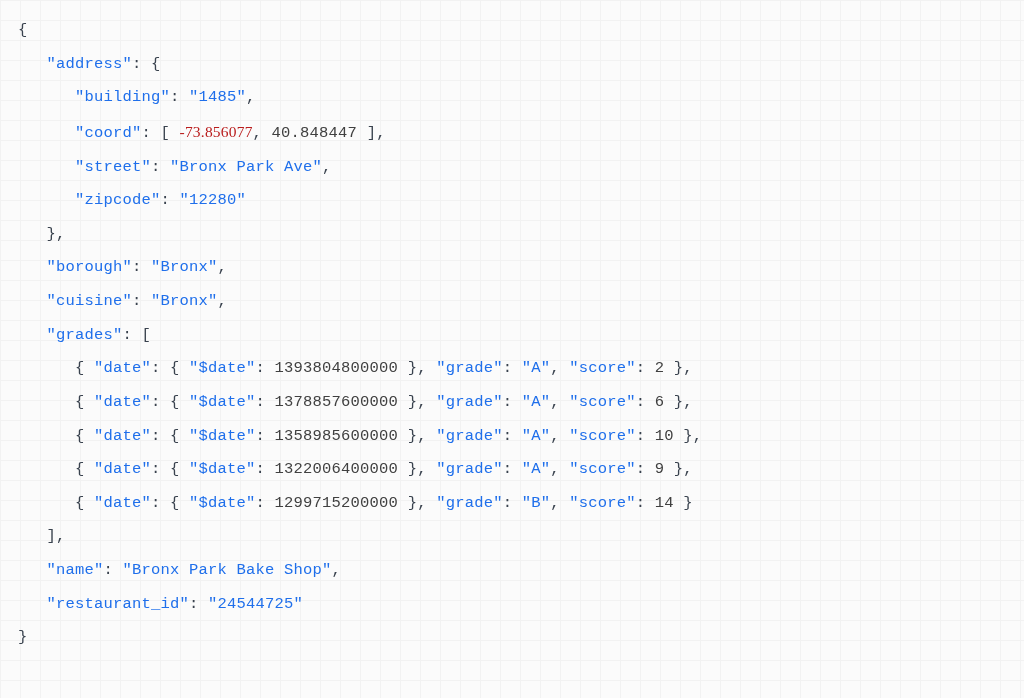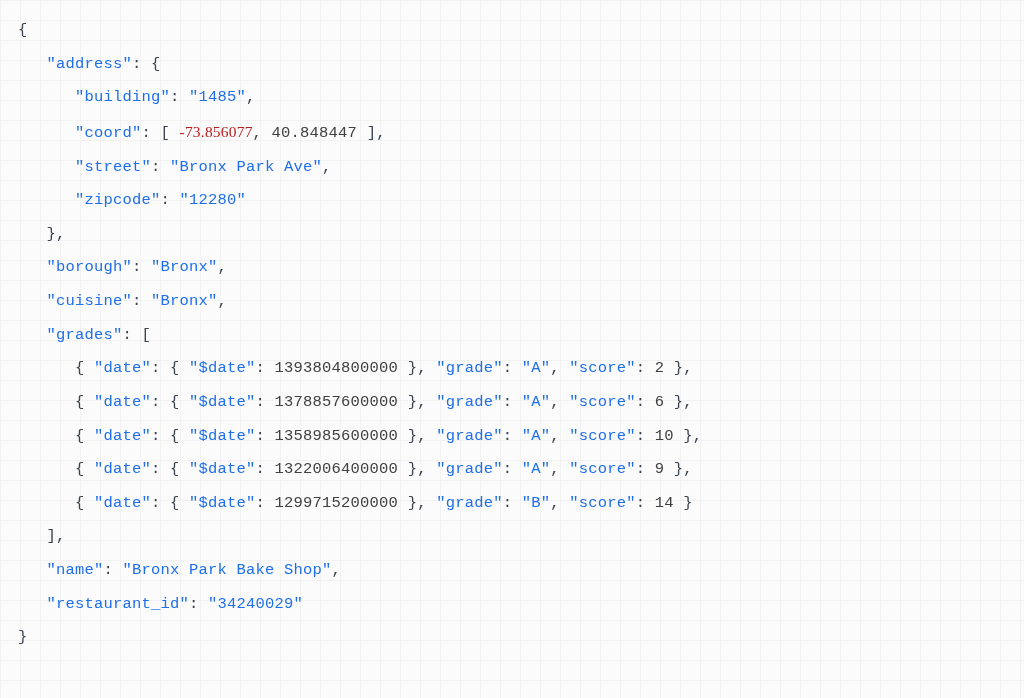--- a/index.html
+++ b/index.html
@@ -39,14 +39,14 @@
    <span class="k">"borough"</span><span class="p">: </span><span class="s">"<span>Bronx</span>"</span><span class="p">,</span>
    <span class="k">"cuisine"</span><span class="p">: </span><span class="s">"<span>Bronx</span>"</span><span class="p">,</span>
    <span class="k">"grades"</span><span class="p">: [</span>
       <span class="p">{ </span><span class="k">"date"</span><span class="p">: { </span><span class="k">"$date"</span><span class="p">: </span><span class="n">1393804800000</span><span class="p"> }, </span><span class="k">"grade"</span><span class="p">: </span><span class="s">"<span>A</span>"</span><span class="p">, </span><span class="k">"score"</span><span class="p">: </span><span class="n">2</span><span class="p"> },</span>
       <span class="p">{ </span><span class="k">"date"</span><span class="p">: { </span><span class="k">"$date"</span><span class="p">: </span><span class="n">1378857600000</span><span class="p"> }, </span><span class="k">"grade"</span><span class="p">: </span><span class="s">"<span>A</span>"</span><span class="p">, </span><span class="k">"score"</span><span class="p">: </span><span class="n">6</span><span class="p"> },</span>
       <span class="p">{ </span><span class="k">"date"</span><span class="p">: { </span><span class="k">"$date"</span><span class="p">: </span><span class="n">1358985600000</span><span class="p"> }, </span><span class="k">"grade"</span><span class="p">: </span><span class="s">"<span>A</span>"</span><span class="p">, </span><span class="k">"score"</span><span class="p">: </span><span class="n">10</span><span class="p"> },</span>
       <span class="p">{ </span><span class="k">"date"</span><span class="p">: { </span><span class="k">"$date"</span><span class="p">: </span><span class="n">1322006400000</span><span class="p"> }, </span><span class="k">"grade"</span><span class="p">: </span><span class="s">"<span>A</span>"</span><span class="p">, </span><span class="k">"score"</span><span class="p">: </span><span class="n">9</span><span class="p"> },</span>
       <span class="p">{ </span><span class="k">"date"</span><span class="p">: { </span><span class="k">"$date"</span><span class="p">: </span><span class="n">1299715200000</span><span class="p"> }, </span><span class="k">"grade"</span><span class="p">: </span><span class="s">"<span>B</span>"</span><span class="p">, </span><span class="k">"score"</span><span class="p">: </span><span class="n">14</span><span class="p"> }</span>
    <span class="p">],</span>
    <span class="k">"name"</span><span class="p">: </span><span class="s">"<span>Bronx Park Bake Shop</span>"</span><span class="p">,</span>
-   <span class="k">"restaurant_id"</span><span class="p">: </span><span class="s">"<span>34240029</span>"</span>
+   <span class="k">"restaurant_id"</span><span class="p">: </span><span class="s">"<span>24544725</span>"</span>
 <span class="p">}</span></pre>
 
 </body></html>

